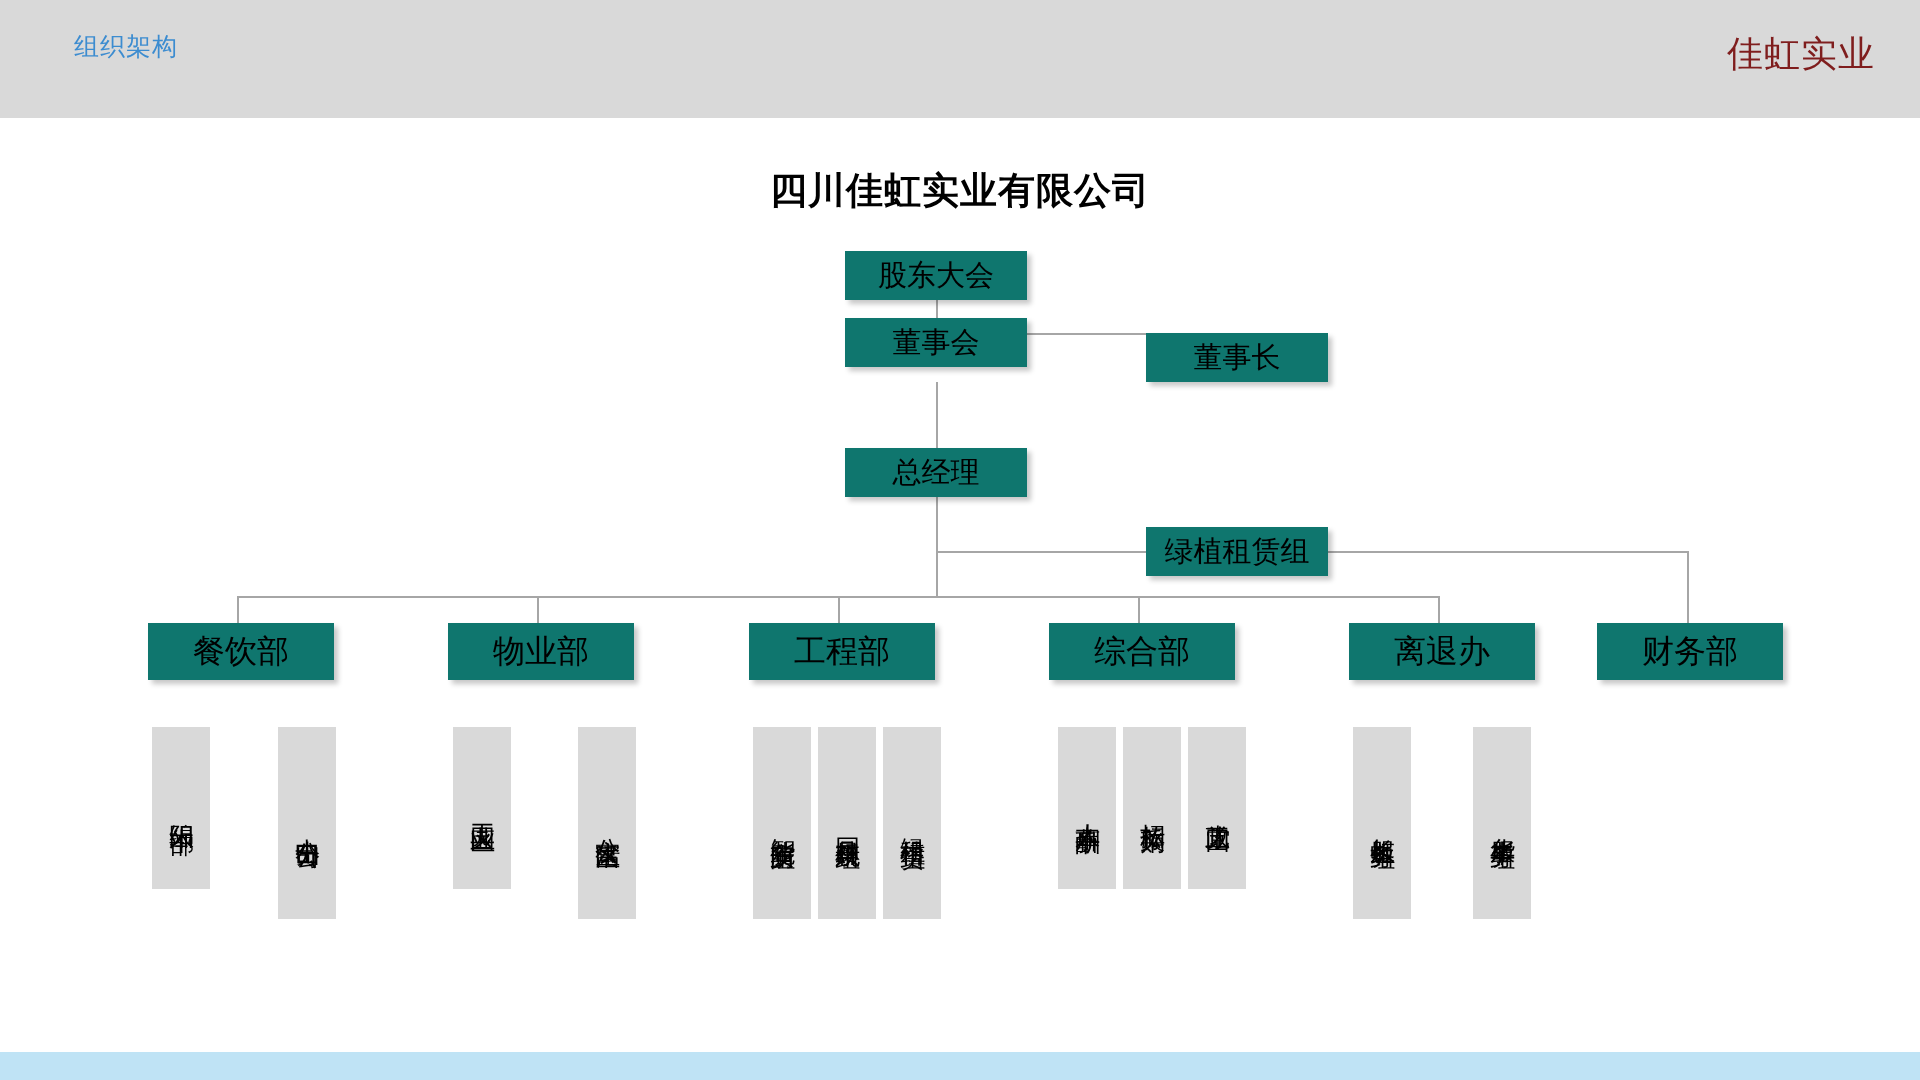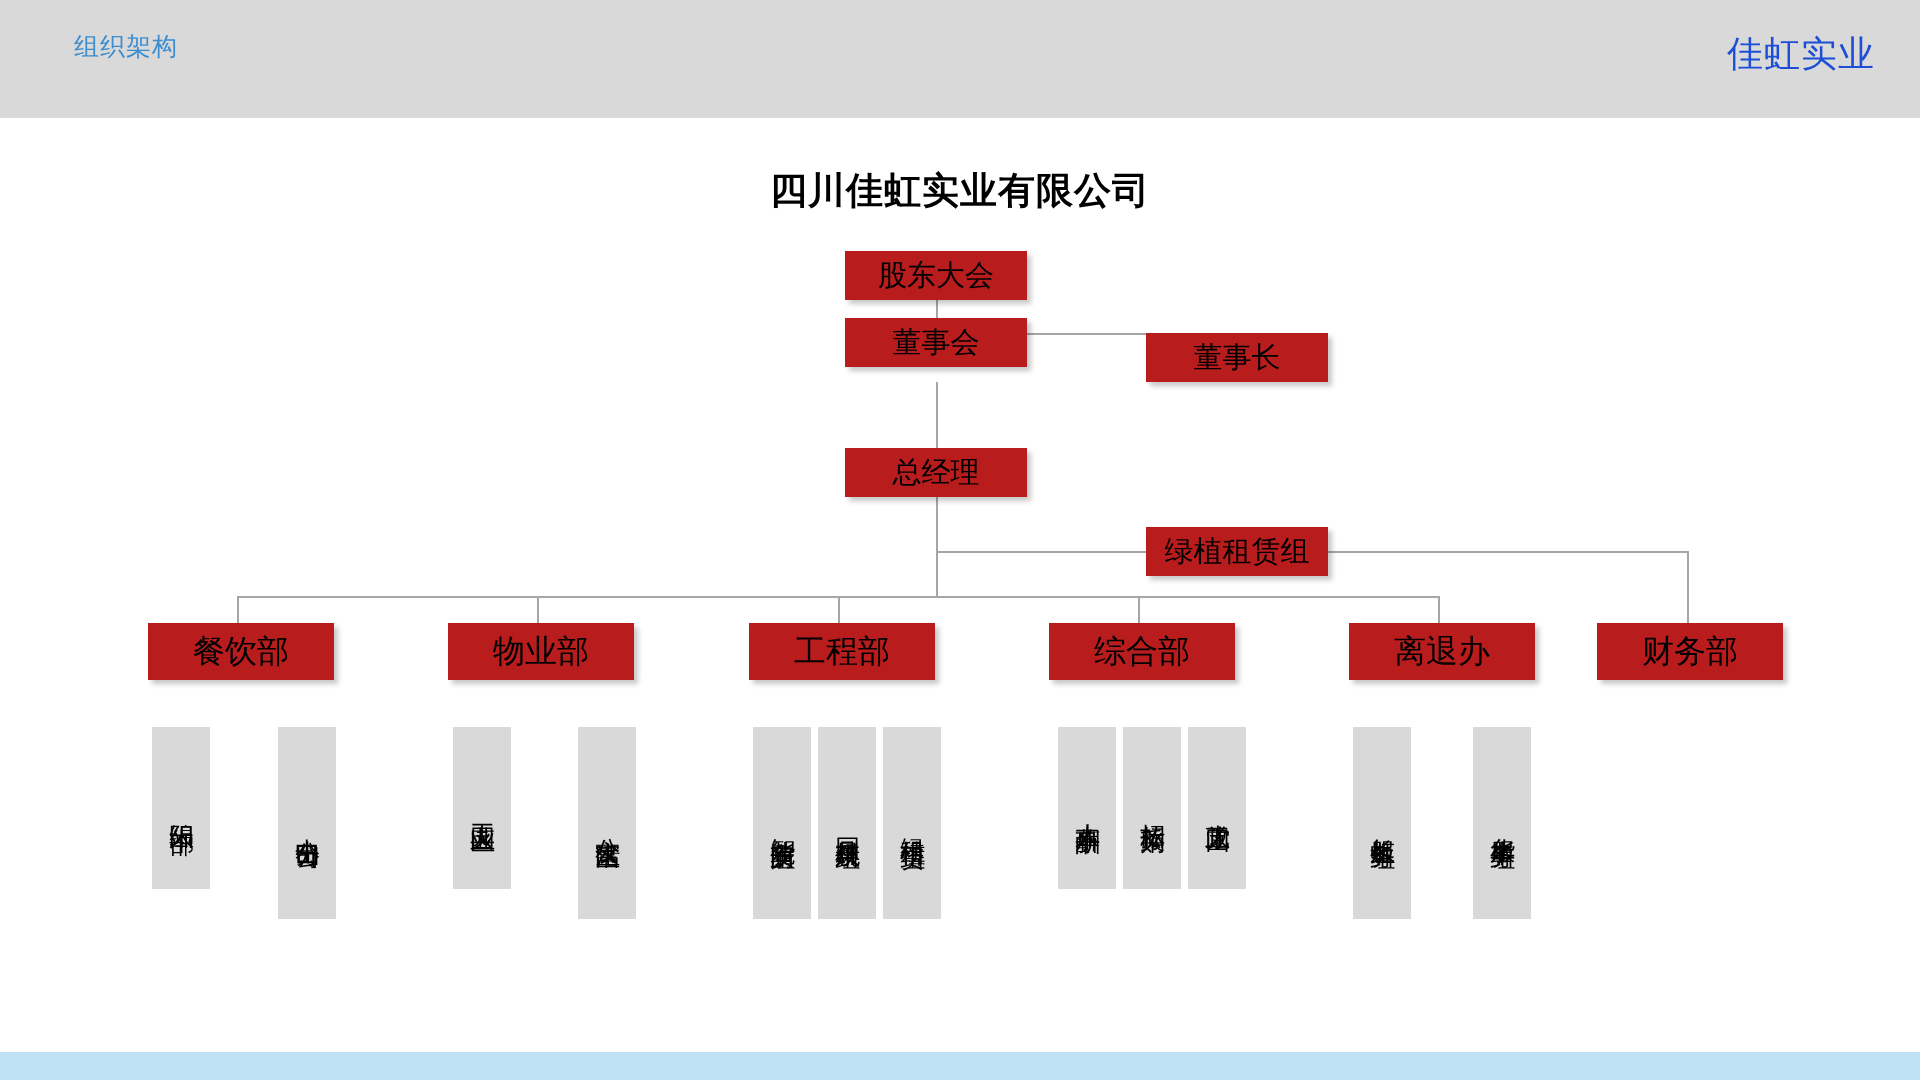--- a/index.html
+++ b/index.html
@@ -31,21 +31,21 @@
     font-size: 25px;
     color: #3c8cd0;
     letter-spacing: 1px;
     white-space: nowrap;
   }
   #header-right-title {
     position: absolute;
     right: 45px;
     top: 30px;
     font-size: 36px;
-    color: #1d4ed8;
+    color: #7f1d1d;
     letter-spacing: 1px;
     white-space: nowrap;
   }
 
   
   #footer-strip {
     position: absolute;
     left: 0;
     top: 1052px;
     width: 1920px;
@@ -70,21 +70,21 @@
     text-align: center;
     font-size: 37px;
     font-weight: bold;
     color: #000000;
     letter-spacing: 1px;
   }
 
   
   .node {
     position: absolute;
-    background: #b91c1c;
+    background: #0f766e;
     box-shadow: 4px 4px 5px rgba(0,0,0,0.22);
     box-sizing: border-box;
     display: flex;
     align-items: center;
     justify-content: center;
     color: #000000;
     z-index: 5;
   }
   .node.exec {
     font-size: 29px;

